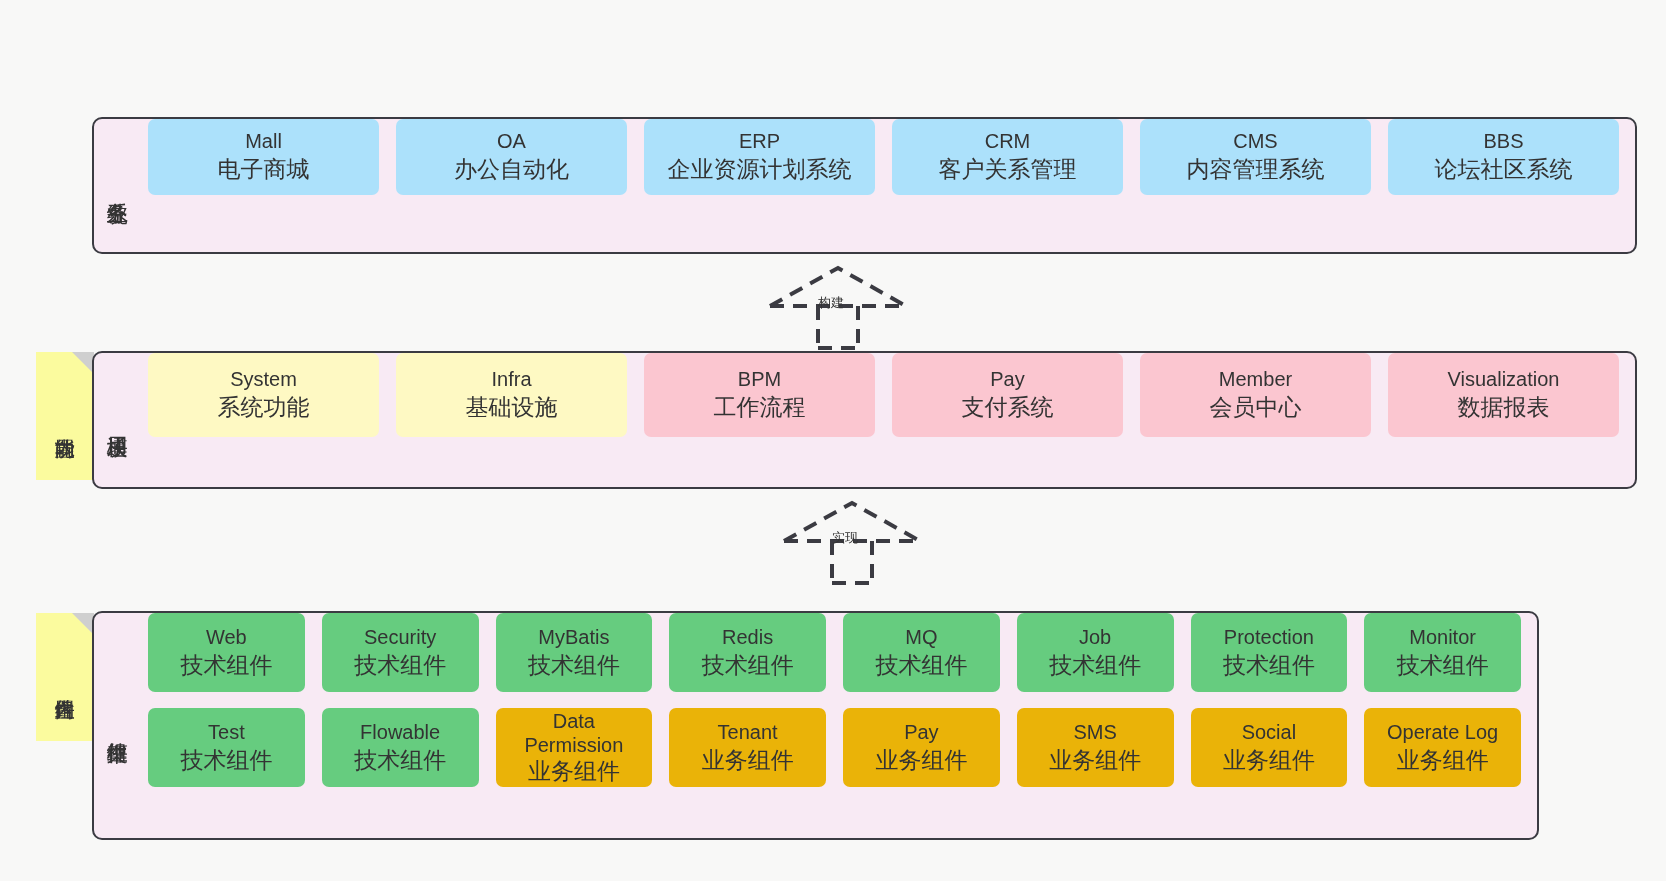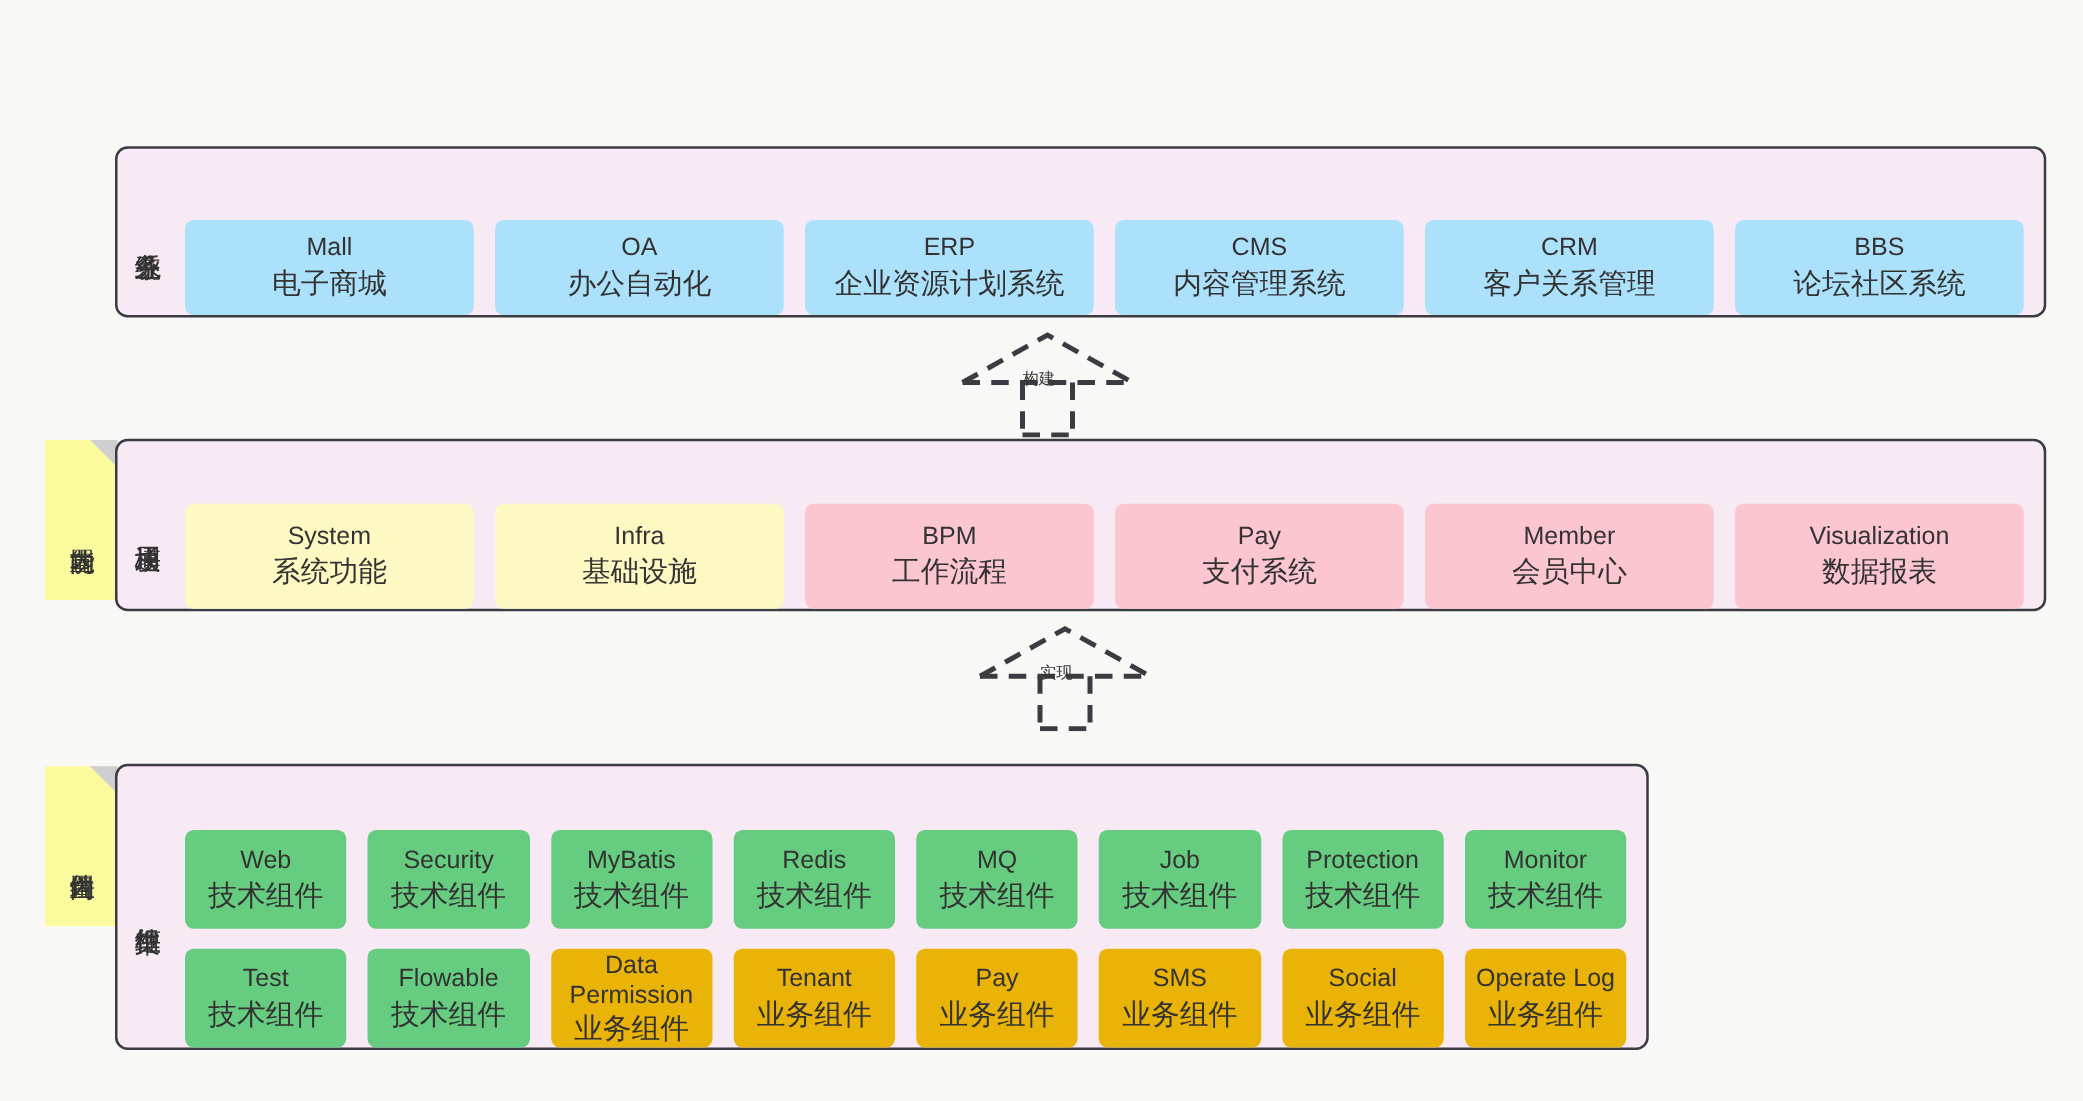--- a/index.html
+++ b/index.html
@@ -48,21 +48,21 @@
     writing-mode: vertical-rl;
     text-orientation: upright;
     white-space: nowrap;
     padding: 2px 0;
   }
 
   .layer-body {
     flex: 1 1 auto;
     display: flex;
     flex-direction: column;
-    justify-content: flex-end;
+    justify-content: flex-start;
     gap: 16px;
     padding: 0 16px 0 8px;
   }
 
   .card-row {
     display: flex;
     flex-direction: row;
     gap: 17px;
     align-items: stretch;
   }
@@ -167,26 +167,26 @@
         </div>
         <div class="card c-blue">
           <div class="card-title">OA</div>
           <div class="card-sub">办公自动化</div>
         </div>
         <div class="card c-blue">
           <div class="card-title">ERP</div>
           <div class="card-sub">企业资源计划系统</div>
         </div>
         <div class="card c-blue">
+          <div class="card-title">CRM</div>
+          <div class="card-sub">客户关系管理</div>
+        </div>
+        <div class="card c-blue">
           <div class="card-title">CMS</div>
           <div class="card-sub">内容管理系统</div>
-        </div>
-        <div class="card c-blue">
-          <div class="card-title">CRM</div>
-          <div class="card-sub">客户关系管理</div>
         </div>
         <div class="card c-blue">
           <div class="card-title">BBS</div>
           <div class="card-sub">论坛社区系统</div>
         </div>
       </div>
     </div>
   </div>
 
   <div class="connector" style="left:760px; top:258px; width:200px; height:92px;">
@@ -236,21 +236,21 @@
     <svg width="200" height="92" viewBox="0 0 200 92">
       <path d="M 10 48 L 78 10 L 146 48" fill="none" stroke="#3b3b42" stroke-width="4" stroke-dasharray="14,9" stroke-linecap="butt"></path>
       <path d="M 10 48 L 146 48" fill="none" stroke="#3b3b42" stroke-width="4" stroke-dasharray="14,9" stroke-linecap="butt"></path>
       <path d="M 58 48 L 58 90" fill="none" stroke="#3b3b42" stroke-width="4" stroke-dasharray="14,9" stroke-linecap="butt"></path>
       <path d="M 98 48 L 98 90" fill="none" stroke="#3b3b42" stroke-width="4" stroke-dasharray="14,9" stroke-linecap="butt"></path>
       <path d="M 58 90 L 98 90" fill="none" stroke="#3b3b42" stroke-width="4" stroke-dasharray="14,9" stroke-linecap="butt"></path>
     </svg>
     <span class="connector-label" style="left:58px; top:36px;">实现</span>
   </div>
 
-  <div class="layer row3" id="layer-framework-components" style="left:92px; top:611px; width:1227px; height:229px;">
+  <div class="layer row3" id="layer-framework-components" style="left:92px; top:611px; width:1447px; height:229px;">
     <div class="layer-label">框架组件</div>
     <div class="layer-body">
       <div class="card-row">
         <div class="card c-green">
           <div class="card-title">Web</div>
           <div class="card-sub">技术组件</div>
         </div>
         <div class="card c-green">
           <div class="card-title">Security</div>
           <div class="card-sub">技术组件</div>

